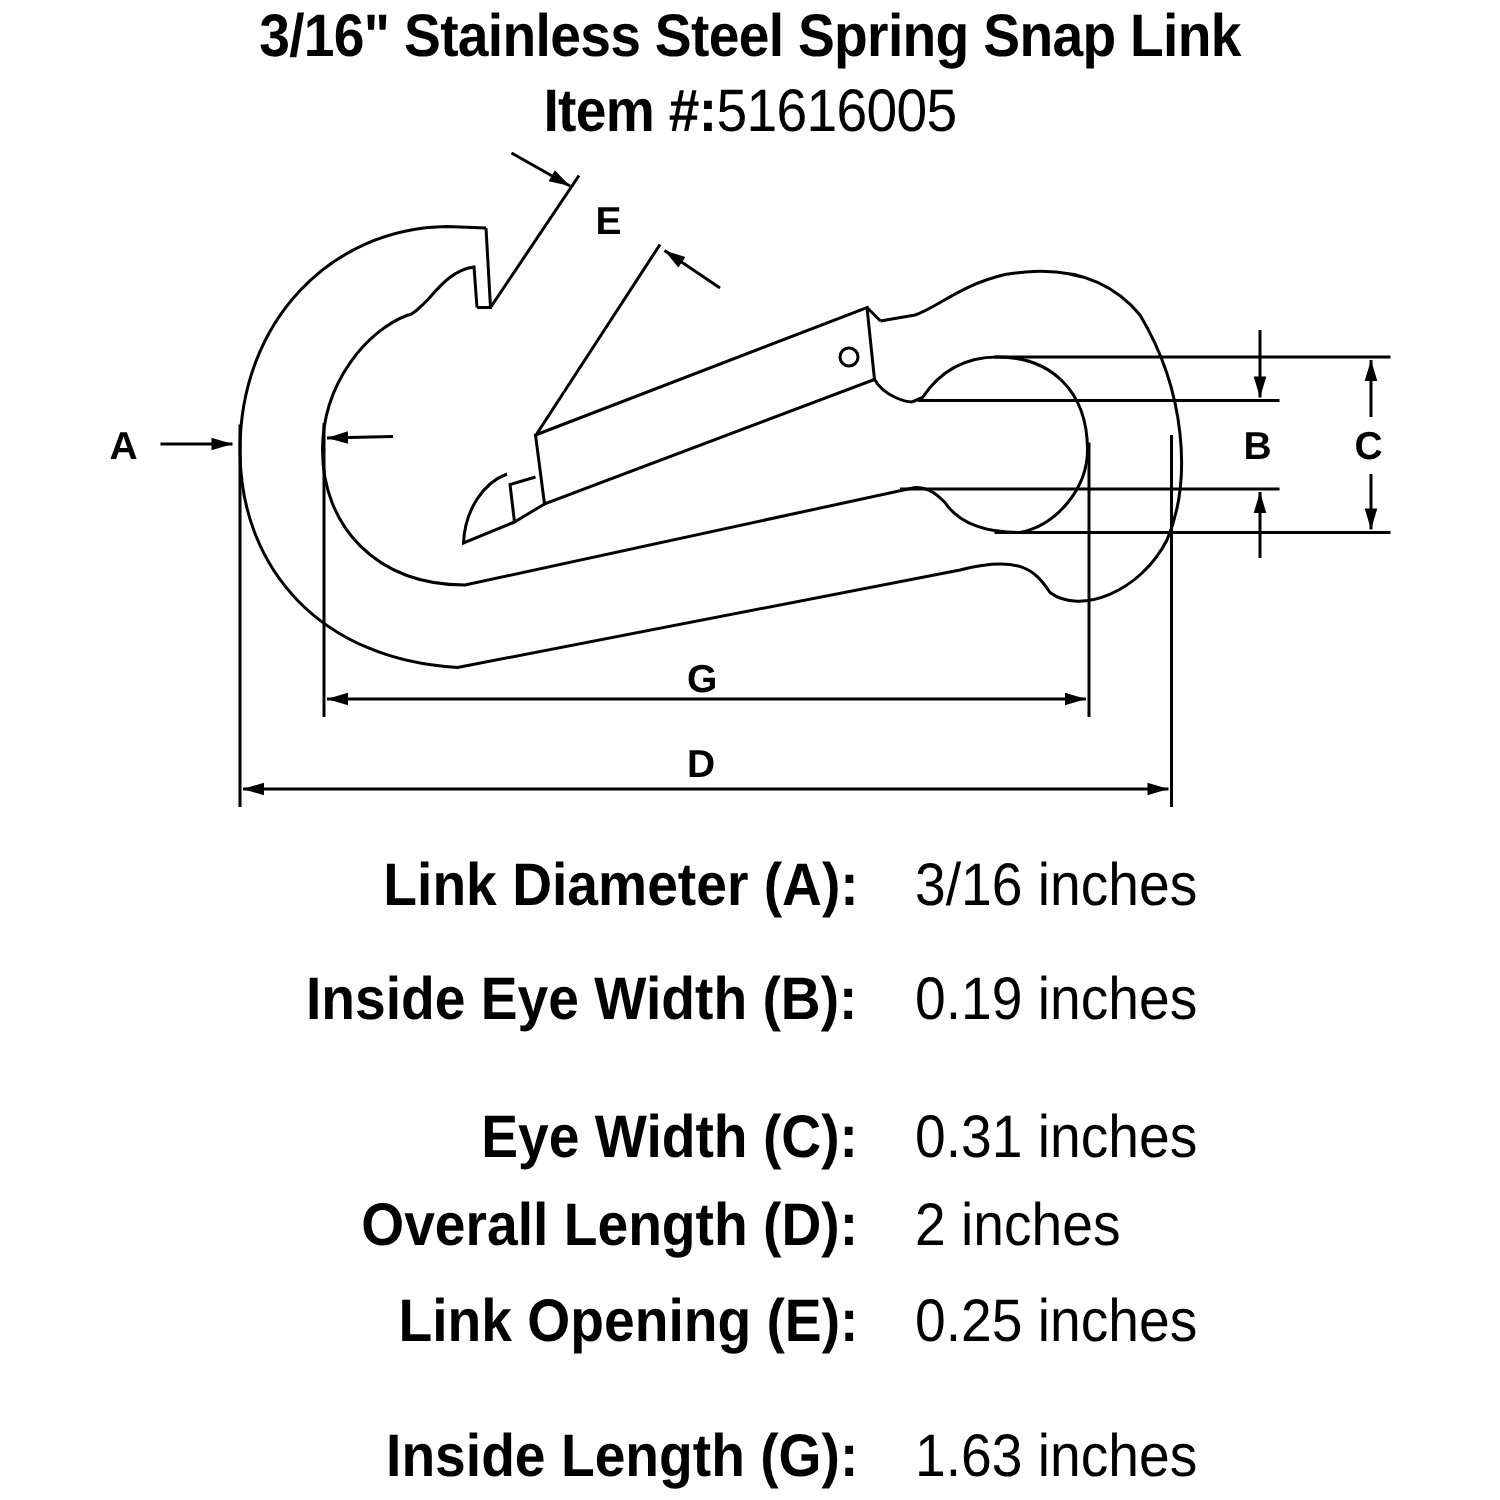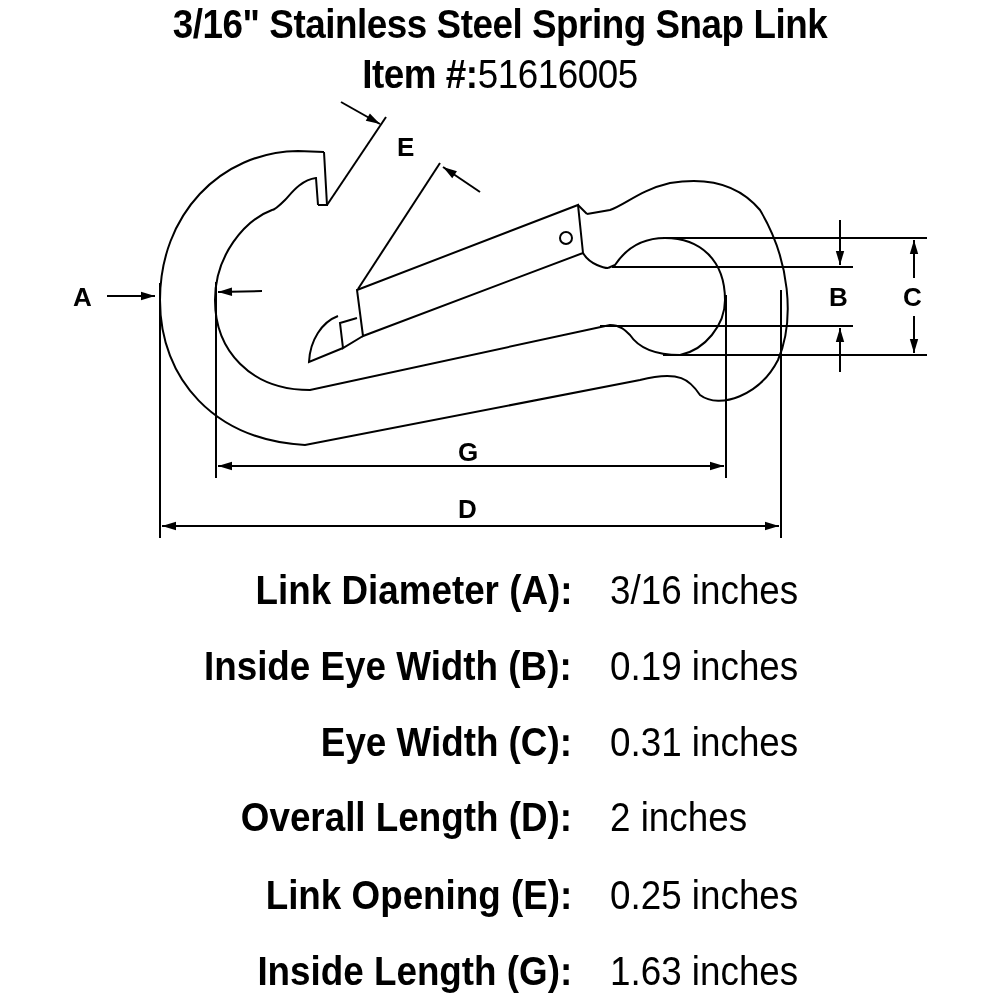--- a/index.html
+++ b/index.html
@@ -81,29 +81,29 @@
 
 <div class="specs">
   <div class="spec-row" style="top:0px">
     <span class="spec-label">Link Diameter (A):</span>
     <span class="spec-value">3/16 inches</span>
   </div>
   <div class="spec-row" style="top:76px">
     <span class="spec-label">Inside Eye Width (B):</span>
     <span class="spec-value">0.19 inches</span>
   </div>
-  <div class="spec-row" style="top:152px">
+  <div class="spec-row" style="top:168px">
     <span class="spec-label">Eye Width (C):</span>
     <span class="spec-value">0.31 inches</span>
   </div>
   <div class="spec-row" style="top:227px">
     <span class="spec-label">Overall Length (D):</span>
     <span class="spec-value">2 inches</span>
   </div>
-  <div class="spec-row" style="top:305px">
+  <div class="spec-row" style="top:291px">
     <span class="spec-label">Link Opening (E):</span>
     <span class="spec-value">0.25 inches</span>
   </div>
   <div class="spec-row" style="top:381px">
     <span class="spec-label">Inside Length (G):</span>
     <span class="spec-value">1.63 inches</span>
   </div>
 </div>
 
 </body></html>

